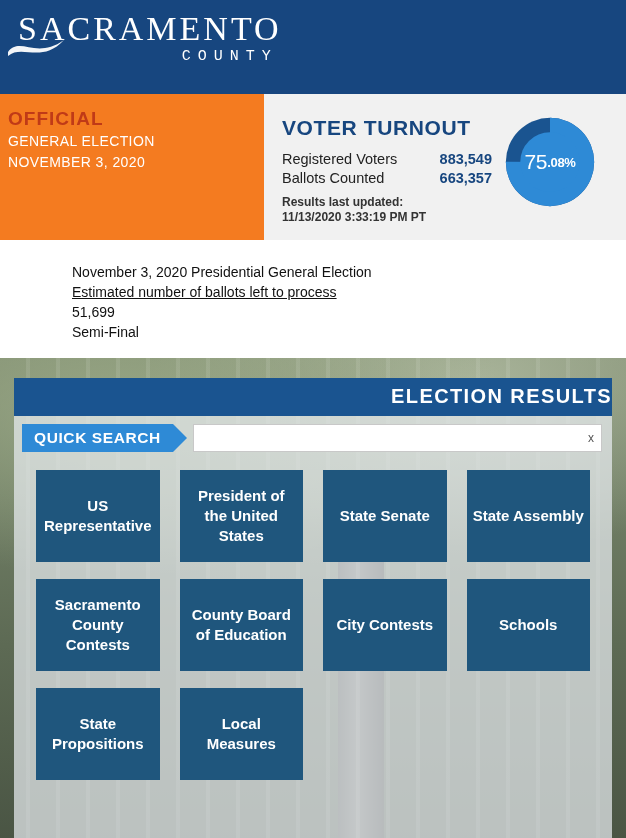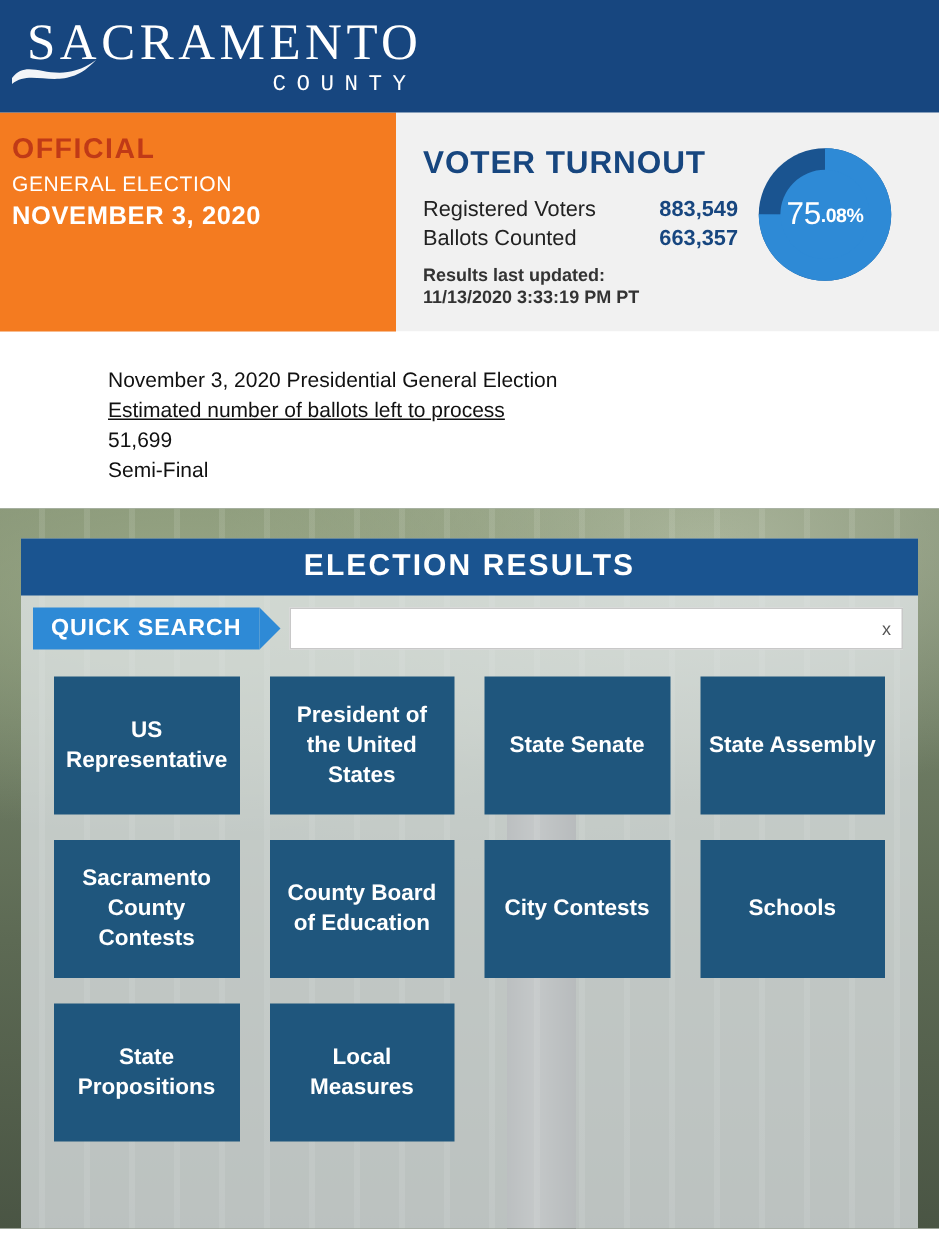--- a/index.html
+++ b/index.html
@@ -6,21 +6,21 @@
   html, body {
     width: 626px;
     height: 838px;
     font-family: "Liberation Sans", sans-serif;
     background: #ffffff;
     overflow: hidden;
   }
 
   
   .site-header {
-    height: 75px;
+    height: 94px;
     background: #17467f;
     position: relative;
   }
   .logo-wrap {
     position: absolute;
     left: 18px;
     top: 10px;
   }
   .logo-main {
     font-family: "Liberation Serif", serif;
@@ -74,22 +74,22 @@
     letter-spacing: 0px;
     color: #ffffff;
   }
   .banner-election {
     font-size: 14px;
     font-weight: normal;
     line-height: 22px;
     letter-spacing: 0.4px;
   }
   .banner-date {
-    font-size: 17px;
-    font-weight: bold;
+    font-size: 14px;
+    font-weight: normal;
     line-height: 21px;
     letter-spacing: 0.4px;
   }
   .banner-right {
     flex: 1;
     position: relative;
     padding: 22px 0 0 18px;
   }
   .turnout-title {
     font-size: 21px;
@@ -187,21 +187,21 @@
 
   .panel {
     position: absolute;
     left: 14px; right: 14px; top: 20px;
     bottom: 0;
     background: rgba(232,236,240,0.72);
   }
   .panel-title {
     background: #1a5490;
     color: #ffffff;
-    text-align: center;
+    text-align: right;
     font-size: 20px;
     font-weight: bold;
     letter-spacing: 1.4px;
     padding: 7px 0 8px;
   }
   .search-row {
     display: flex;
     align-items: flex-end;
     padding: 8px 10px 8px 8px;
   }

